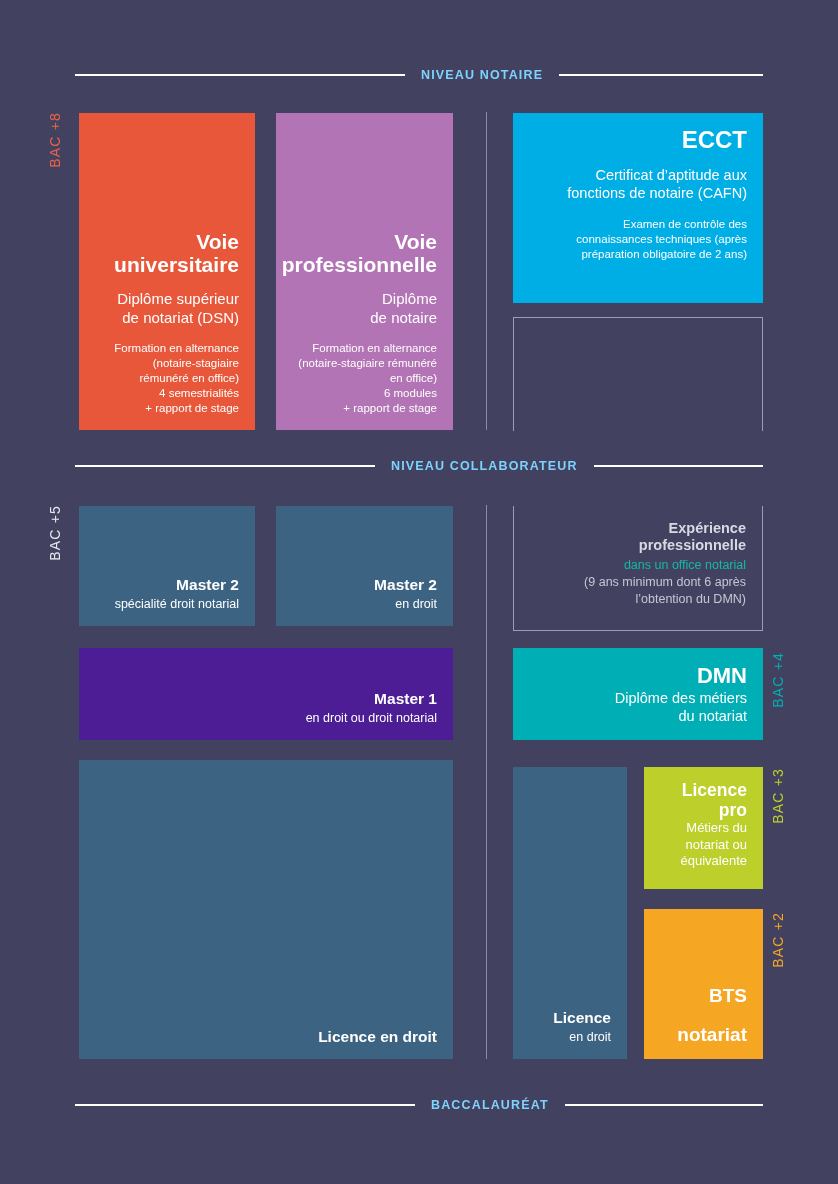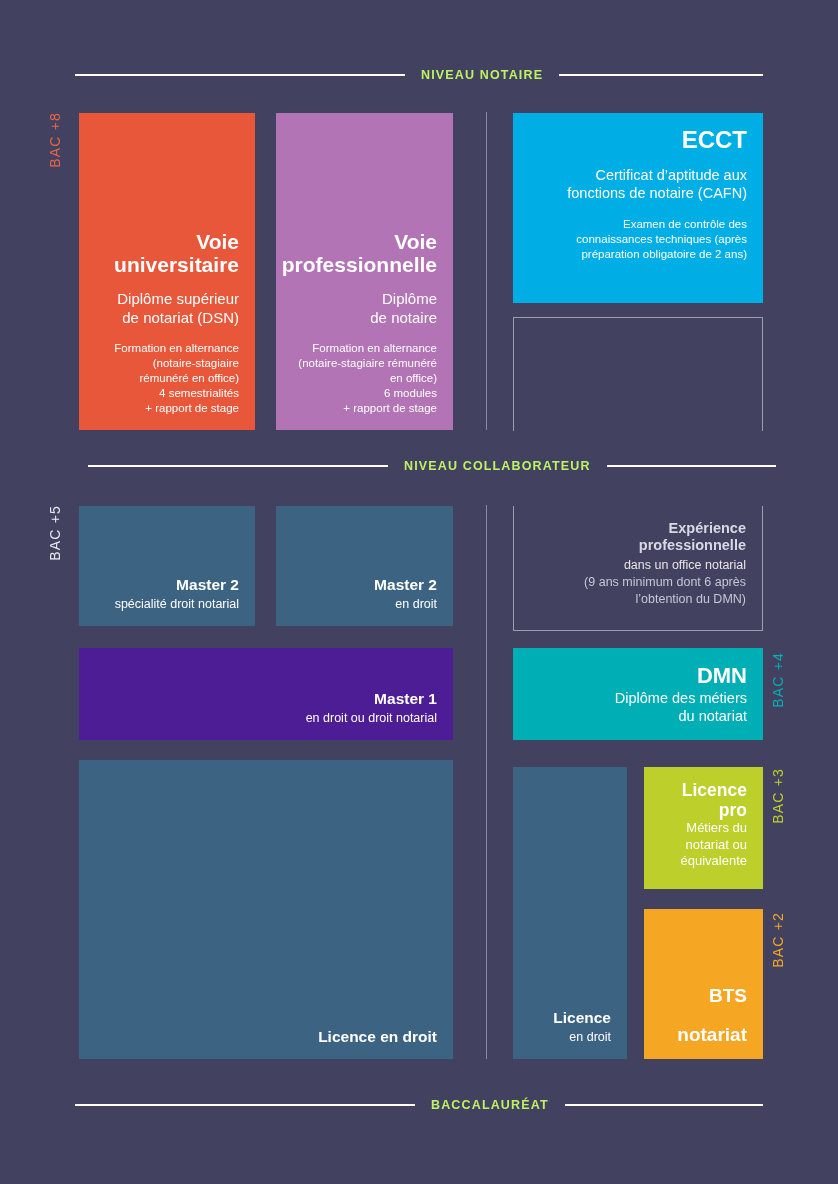--- a/index.html
+++ b/index.html
@@ -10,21 +10,21 @@
     color:#ffffff;
     overflow:hidden;
     position:relative;
   }
   .stage{position:absolute;left:0;top:0;width:838px;height:1184px;}
 
   
   .rule{position:absolute;display:flex;align-items:center;gap:0;}
   .rule .line{height:2px;background:#ffffff;}
   .rule .rule-label{
-    font-size:12.5px;letter-spacing:1.15px;font-weight:600;color:#bef264;
+    font-size:12.5px;letter-spacing:1.15px;font-weight:600;color:#7dd3fc;
     white-space:nowrap;padding:0 16px;
   }
 
   
   .vlabel{
     position:absolute;
     writing-mode:vertical-rl;
     transform:rotate(180deg);
     font-size:14px;letter-spacing:1.2px;font-weight:400;
     white-space:nowrap;
@@ -103,42 +103,42 @@
     <div class="ttl" style="font-size:24px;margin-bottom:12px;">ECCT</div>
     <div class="sub" style="font-size:14.5px;">Certificat d’aptitude aux</div>
     <div class="sub" style="font-size:14.5px;margin-bottom:14px;">fonctions de notaire (CAFN)</div>
     <div class="note" style="font-size:11.5px;">Examen de contrôle des</div>
     <div class="note" style="font-size:11.5px;">connaissances techniques (après</div>
     <div class="note" style="font-size:11.5px;">préparation obligatoire de 2 ans)</div>
   </div>
 
   <div class="outline no-bottom" style="left:513px;top:317px;width:250px;height:114px;"></div>
 
-  <div class="rule" style="left:88px;top:459px;width:688px;align-items:center;">
+  <div class="rule" style="left:75px;top:459px;width:688px;align-items:center;">
     <div class="line" style="width:300px;"></div>
     <div class="rule-label">NIVEAU COLLABORATEUR</div>
     <div class="line" style="flex:1;"></div>
   </div>
 
   <div class="block" style="left:79px;top:506px;width:176px;height:120px;background:#3C6382;">
     <div class="ttl" style="font-size:15.5px;">Master 2</div>
     <div class="sub" style="font-size:12.5px;margin-top:3px;">spécialité droit notarial</div>
   </div>
 
   <div class="block" style="left:276px;top:506px;width:177px;height:120px;background:#3C6382;">
     <div class="ttl" style="font-size:15.5px;">Master 2</div>
     <div class="sub" style="font-size:12.5px;margin-top:3px;">en droit</div>
   </div>
 
   <div class="outline open-top" style="left:513px;top:506px;width:250px;height:125px;
               display:flex;flex-direction:column;justify-content:flex-start;align-items:flex-end;
               text-align:right;padding:14px 16px;box-sizing:border-box;">
     <div class="ttl" style="font-size:14.5px;font-weight:bold;line-height:1.2;color:#d9d9e4;">Expérience</div>
     <div class="ttl" style="font-size:14.5px;font-weight:bold;line-height:1.2;color:#d9d9e4;margin-bottom:2px;">professionnelle</div>
-    <div class="note" style="font-size:12.5px;line-height:1.35;color:#e5e5e5;">dans un office notarial</div>
+    <div class="note" style="font-size:12.5px;line-height:1.35;color:#14b8a6;">dans un office notarial</div>
     <div class="note" style="font-size:12.5px;line-height:1.35;color:#c6c6d6;">(9 ans minimum dont 6 après</div>
     <div class="note" style="font-size:12.5px;line-height:1.35;color:#c6c6d6;">l’obtention du DMN)</div>
   </div>
 
   <div class="block" style="left:79px;top:648px;width:374px;height:92px;background:#4c1d95;">
     <div class="ttl" style="font-size:15.5px;">Master 1</div>
     <div class="sub" style="font-size:12.5px;margin-top:3px;">en droit ou droit notarial</div>
   </div>
 
   <div class="block" style="left:79px;top:760px;width:374px;height:299px;background:#3C6382;">

